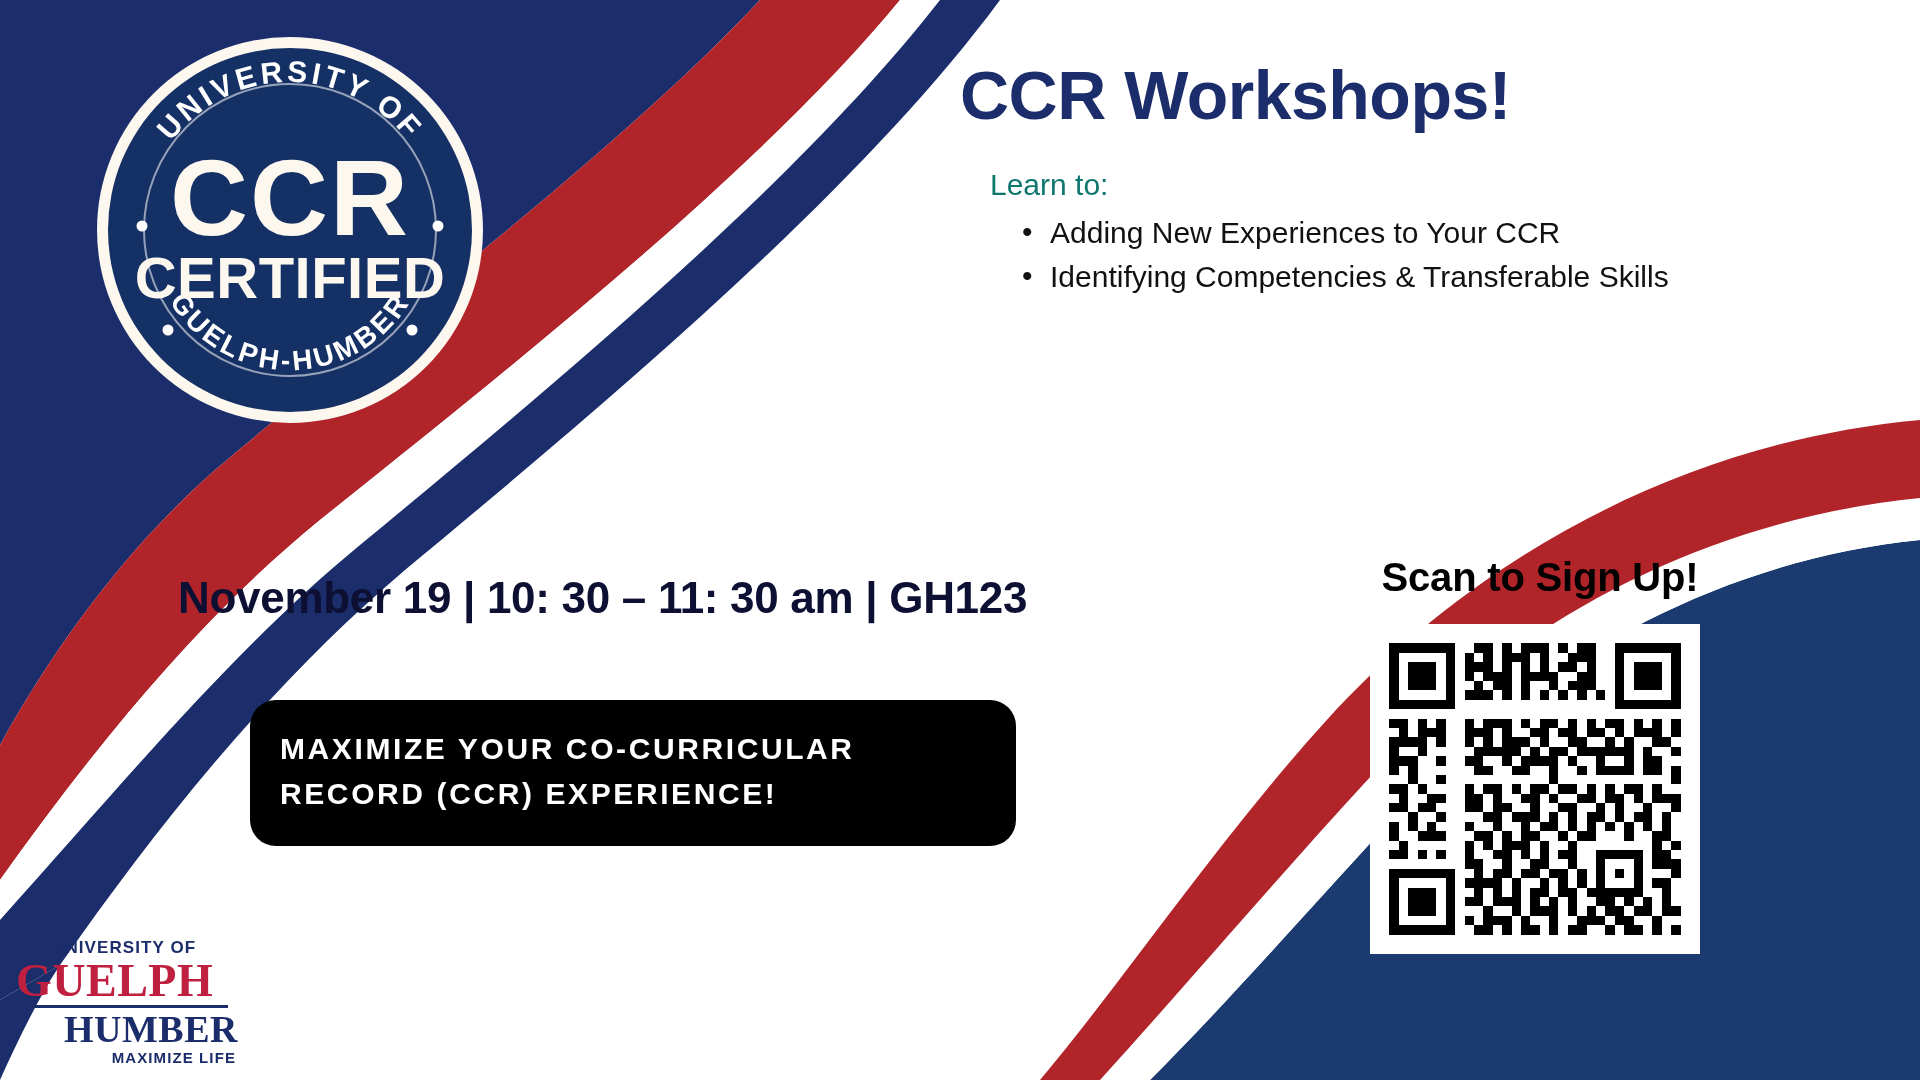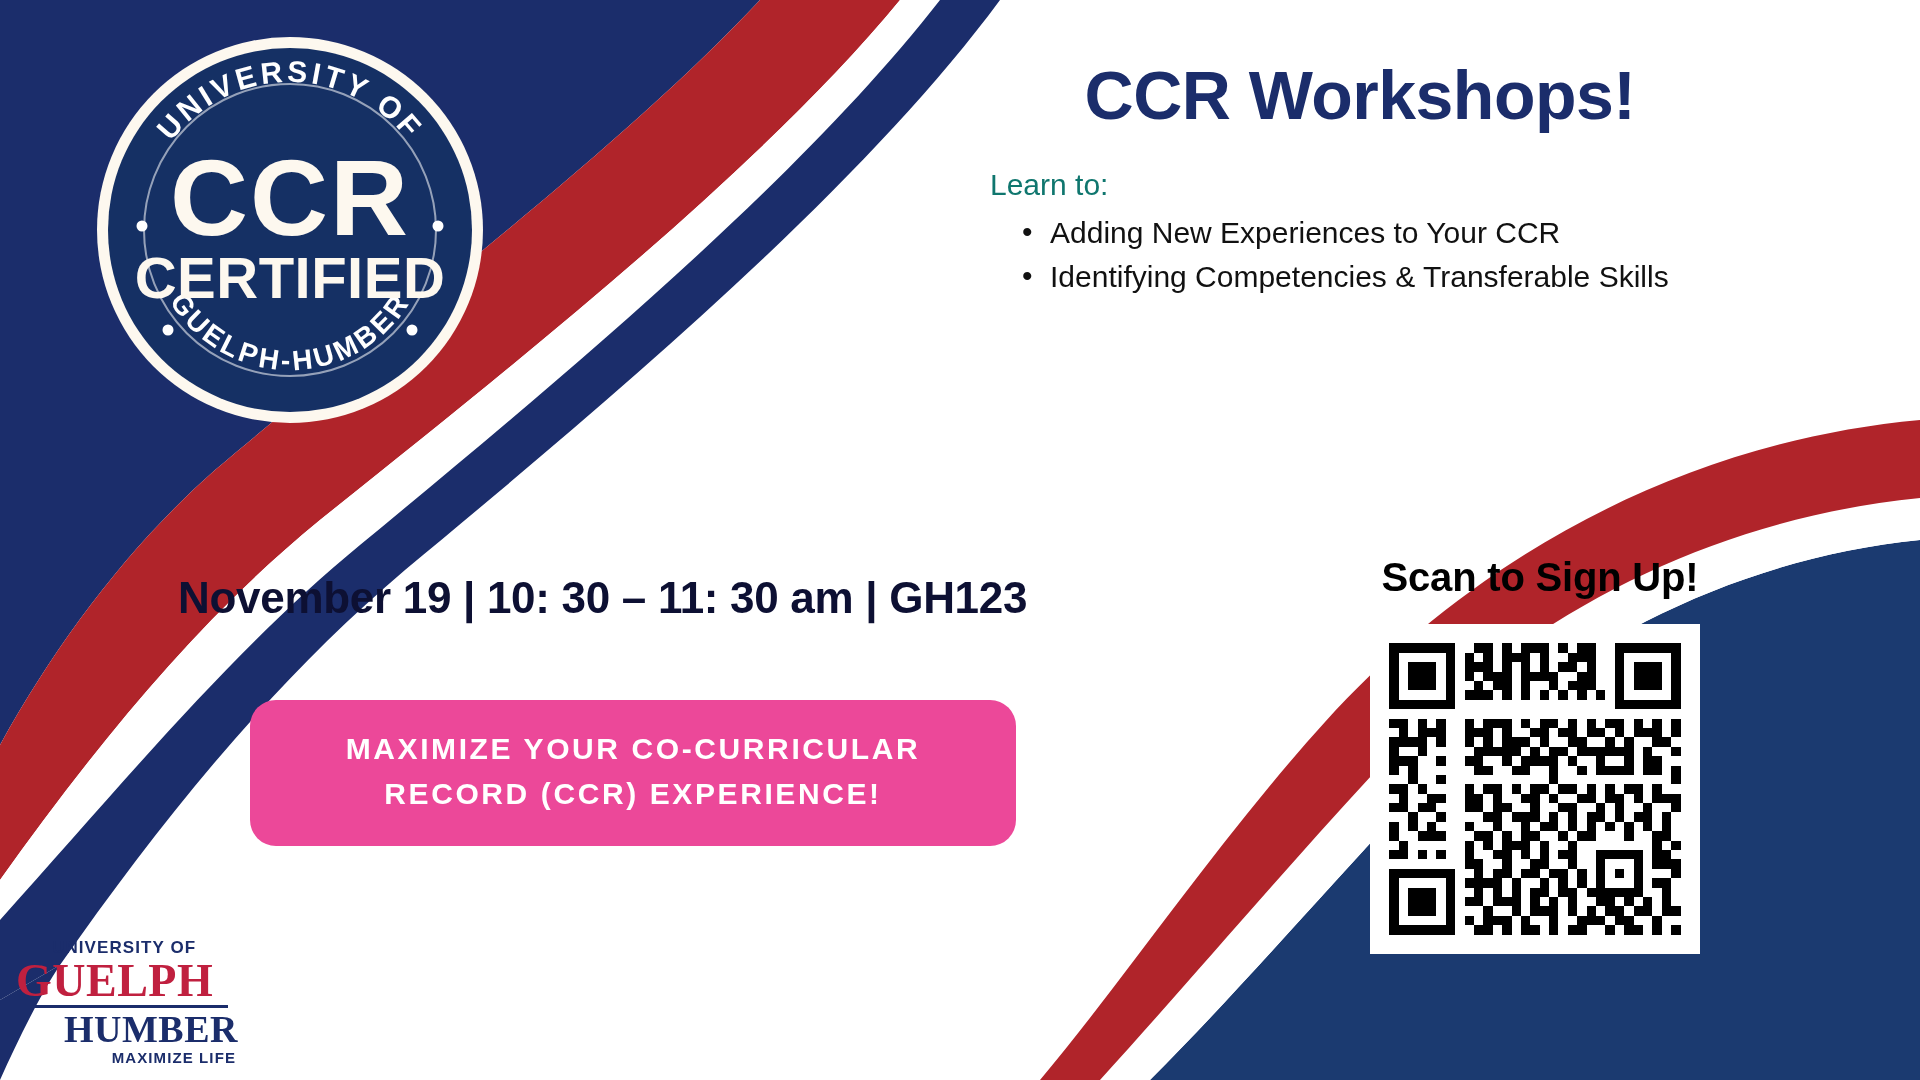--- a/index.html
+++ b/index.html
@@ -32,21 +32,20 @@
   #content-col {
     position:absolute;
     left:960px; top:60px;
     width:840px;
   }
   #headline {
     color:#1b2d6b;
     font-size:68px;
     font-weight:bold;
     letter-spacing:-0.5px;
-    text-align:center;
     line-height:1.05;
     padding-right:40px;
   }
   #learn-intro {
     margin-top:34px;
     margin-left:30px;
     font-size:30px;
     color:#0f766e;
     line-height:1.35;
   }
@@ -81,28 +80,28 @@
     letter-spacing:-0.3px;
     white-space:nowrap;
   }
 
   
   #cta-button {
     position:absolute;
     left:250px; top:700px;
     width:766px;
     padding:26px 30px 30px 30px;
-    background:#ec4899;
+    background:#000000;
     border-radius:26px;
     color:#ffffff;
     font-size:30px;
     font-weight:bold;
     letter-spacing:2.6px;
     line-height:1.5;
-    text-align:center;
+    text-align:left;
     border:none;
     cursor:pointer;
     font-family:"Liberation Sans", sans-serif;
   }
 
   
   #qr-block {
     position:absolute;
     left:1370px; top:555px;
     width:340px;

